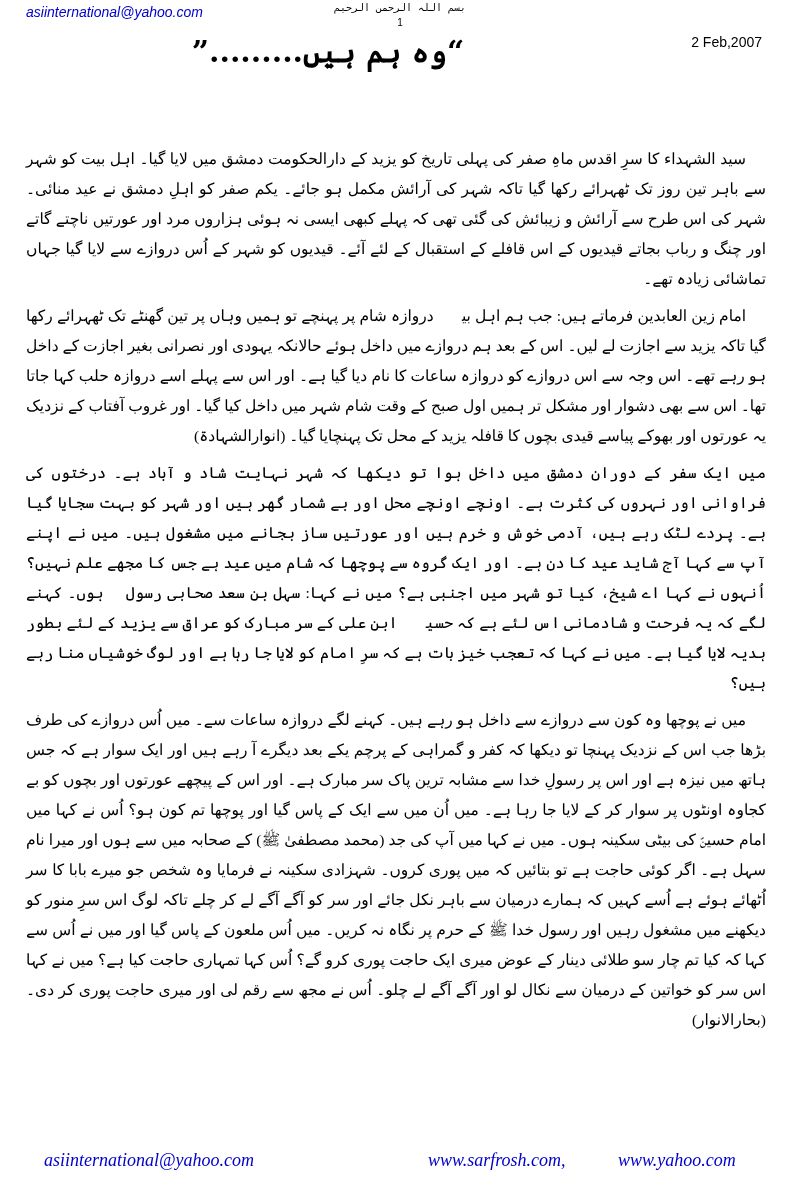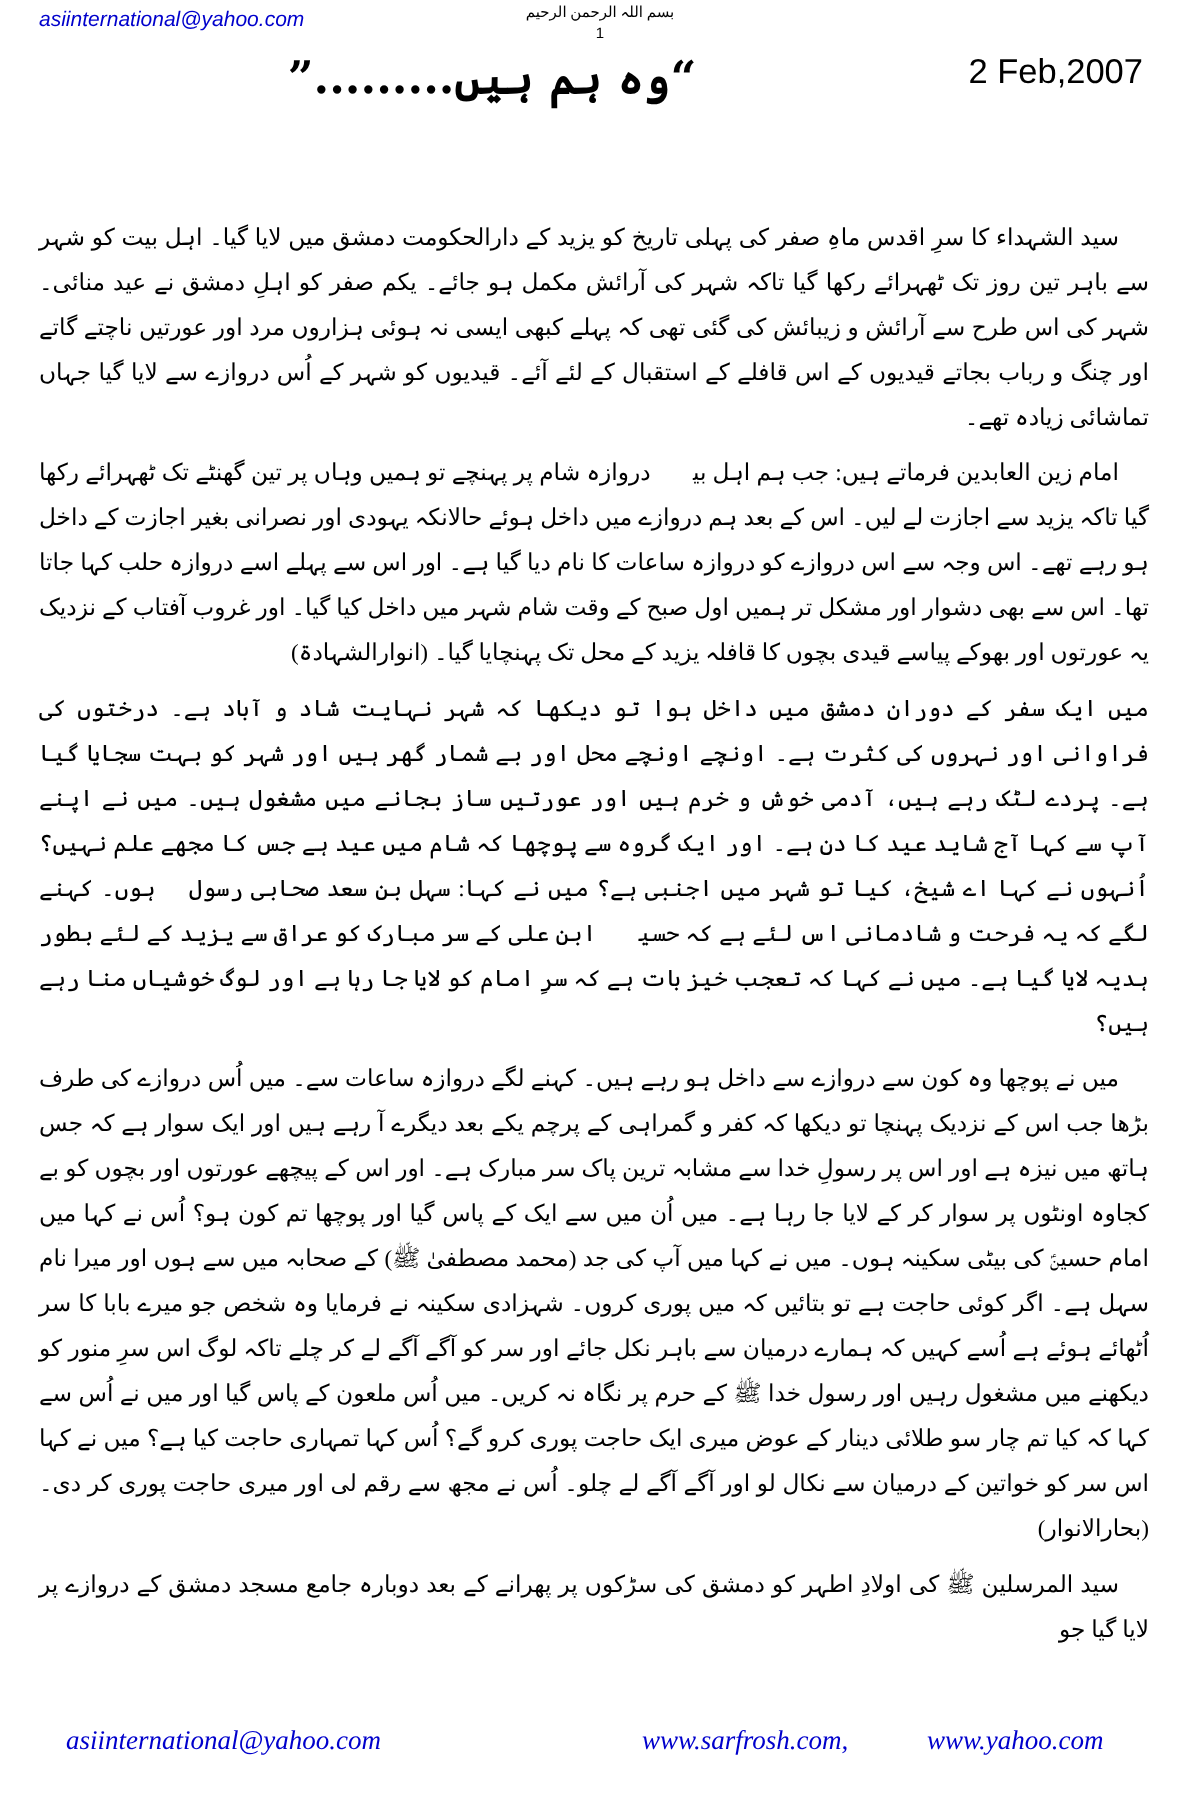--- a/index.html
+++ b/index.html
@@ -1,20 +1,20 @@
 <!DOCTYPE html>
 <html><head>
 <meta charset="utf-8">
 <style>
   html, body { margin: 0; padding: 0; background: #ffffff; }
   body { width: 800px; height: 1200px; position: relative; overflow: hidden; color: #000; }
   .hdr-email { position: absolute; left: 26px; top: 4px; font-family: "Liberation Sans", sans-serif; font-style: italic; font-size: 14px; color: #0000cc; text-decoration: none; }
-  .bismillah { position: absolute; left: 0; width: 800px; top: 2px; text-align: center; font-family: Liberation Serif, serif; font-size: 10px; direction: rtl; }
+  .bismillah { position: absolute; left: 0; width: 800px; top: 2px; text-align: center; font-family: Liberation Mono, monospace; font-size: 10px; direction: rtl; }
   .page-num { position: absolute; left: 0; width: 800px; top: 17px; text-align: center; font-family: "Liberation Sans", sans-serif; font-size: 10px; }
-  .date { position: absolute; right: 38px; top: 34px; font-family: "Liberation Sans", sans-serif; font-size: 23px; }
+  .date { position: absolute; right: 38px; top: 34px; font-family: "Liberation Sans", sans-serif; font-size: 14px; }
   .title { position: absolute; left: 0; width: 656px; top: 34px; text-align: center; font-family: "DejaVu Serif", serif; font-size: 30px; font-weight: bold; direction: rtl; letter-spacing: 1px; }
   .body { position: absolute; left: 26px; top: 112px; width: 740px; direction: rtl; text-align: justify; font-family: Liberation Serif, serif; font-size: 15.5px; line-height: 30px; margin-top: 32px; }
   .body p { margin: 0 0 7px 0; text-align-last: right; }
   .body p.indent { text-indent: 20px; }
   .body p.indent2 { padding-right: 34px; }
   .footer { position: absolute; top: 1150px; left: 0; width: 800px; font-family: "Liberation Serif", serif; font-style: italic; font-size: 18px; color: #0000cc; }
   .footer .f-email { position: absolute; left: 44px; }
   .footer .f-site1 { position: absolute; left: 428px; text-align: right; }
   .footer .f-site2 { position: absolute; left: 618px; }
   .footer span { white-space: nowrap; }
@@ -26,20 +26,19 @@
 <div class="bismillah">بسم اللہ الرحمن الرحیم</div>
 <div class="page-num">1</div>
 <div class="date">2 Feb,2007</div>
 <div class="title">“وہ ہم ہیں.........”</div>
 
 <div class="body">
   <p class="indent">سید الشہداء کا سرِ اقدس ماہِ صفر کی پہلی تاریخ کو یزید کے دارالحکومت دمشق میں لایا گیا۔ اہل بیت کو شہر سے باہر تین روز تک ٹھہرائے رکھا گیا تاکہ شہر کی آرائش مکمل ہو جائے۔ یکم صفر کو اہلِ دمشق نے عید منائی۔ شہر کی اس طرح سے آرائش و زیبائش کی گئی تھی کہ پہلے کبھی ایسی نہ ہوئی ہزاروں مرد اور عورتیں ناچتے گاتے اور چنگ و رباب بجاتے قیدیوں کے اس قافلے کے استقبال کے لئے آئے۔ قیدیوں کو شہر کے اُس دروازے سے لایا گیا جہاں تماشائی زیادہ تھے۔</p>
   <p class="indent">امام زین العابدین فرماتے ہیں: جب ہم اہل بیتؑ دروازہ شام پر پہنچے تو ہمیں وہاں پر تین گھنٹے تک ٹھہرائے رکھا گیا تاکہ یزید سے اجازت لے لیں۔ اس کے بعد ہم دروازے میں داخل ہوئے حالانکہ یہودی اور نصرانی بغیر اجازت کے داخل ہو رہے تھے۔ اس وجہ سے اس دروازے کو دروازہ ساعات کا نام دیا گیا ہے۔ اور اس سے پہلے اسے دروازہ حلب کہا جاتا تھا۔ اس سے بھی دشوار اور مشکل تر ہمیں اول صبح کے وقت شام شہر میں داخل کیا گیا۔ اور غروب آفتاب کے نزدیک یہ عورتوں اور بھوکے پیاسے قیدی بچوں کا قافلہ یزید کے محل تک پہنچایا گیا۔ (انوارالشہادۃ)</p>
   <p>میں ایک سفر کے دوران دمشق میں داخل ہوا تو دیکھا کہ شہر نہایت شاد و آباد ہے۔ درختوں کی فراوانی اور نہروں کی کثرت ہے۔ اونچے اونچے محل اور بے شمار گھر ہیں اور شہر کو بہت سجایا گیا ہے۔ پردے لٹک رہے ہیں، آدمی خوش و خرم ہیں اور عورتیں ساز بجانے میں مشغول ہیں۔ میں نے اپنے آپ سے کہا آج شاید عید کا دن ہے۔ اور ایک گروہ سے پوچھا کہ شام میں عید ہے جس کا مجھے علم نہیں؟ اُنہوں نے کہا اے شیخ، کیا تو شہر میں اجنبی ہے؟ میں نے کہا: سہل بن سعد صحابی رسول ﷺ ہوں۔ کہنے لگے کہ یہ فرحت و شادمانی اس لئے ہے کہ حسینؑ ابن علی کے سر مبارک کو عراق سے یزید کے لئے بطور ہدیہ لایا گیا ہے۔ میں نے کہا کہ تعجب خیز بات ہے کہ سرِ امام کو لایا جا رہا ہے اور لوگ خوشیاں منا رہے ہیں؟</p>
   <p class="indent">میں نے پوچھا وہ کون سے دروازے سے داخل ہو رہے ہیں۔ کہنے لگے دروازہ ساعات سے۔ میں اُس دروازے کی طرف بڑھا جب اس کے نزدیک پہنچا تو دیکھا کہ کفر و گمراہی کے پرچم یکے بعد دیگرے آ رہے ہیں اور ایک سوار ہے کہ جس ہاتھ میں نیزہ ہے اور اس پر رسولِ خدا سے مشابہ ترین پاک سر مبارک ہے۔ اور اس کے پیچھے عورتوں اور بچوں کو بے کجاوہ اونٹوں پر سوار کر کے لایا جا رہا ہے۔ میں اُن میں سے ایک کے پاس گیا اور پوچھا تم کون ہو؟ اُس نے کہا میں امام حسینؑ کی بیٹی سکینہ ہوں۔ میں نے کہا میں آپ کی جد (محمد مصطفیٰ ﷺ) کے صحابہ میں سے ہوں اور میرا نام سہل ہے۔ اگر کوئی حاجت ہے تو بتائیں کہ میں پوری کروں۔ شہزادی سکینہ نے فرمایا وہ شخص جو میرے بابا کا سر اُٹھائے ہوئے ہے اُسے کہیں کہ ہمارے درمیان سے باہر نکل جائے اور سر کو آگے آگے لے کر چلے تاکہ لوگ اس سرِ منور کو دیکھنے میں مشغول رہیں اور رسول خدا ﷺ کے حرم پر نگاہ نہ کریں۔ میں اُس ملعون کے پاس گیا اور میں نے اُس سے کہا کہ کیا تم چار سو طلائی دینار کے عوض میری ایک حاجت پوری کرو گے؟ اُس کہا تمہاری حاجت کیا ہے؟ میں نے کہا اس سر کو خواتین کے درمیان سے نکال لو اور آگے آگے لے چلو۔ اُس نے مجھ سے رقم لی اور میری حاجت پوری کر دی۔ (بحارالانوار)</p>
-  <p class="indent">سید المرسلین ﷺ کی اولادِ اطہر کو دمشق کی سڑکوں پر پھرانے کے بعد دوبارہ جامع مسجد دمشق کے دروازے پر لایا گیا جو</p>
 </div>
 
 <div class="footer">
   <span class="f-email">asiinternational@yahoo.com</span>
   <span class="f-site1">www.sarfrosh.com,</span>
   <span class="f-site2">www.yahoo.com</span>
 </div>
 
 </body></html>

